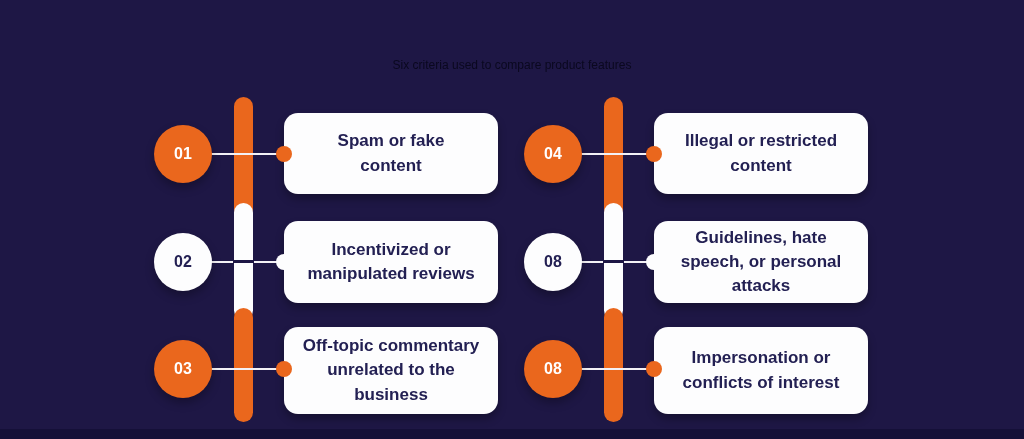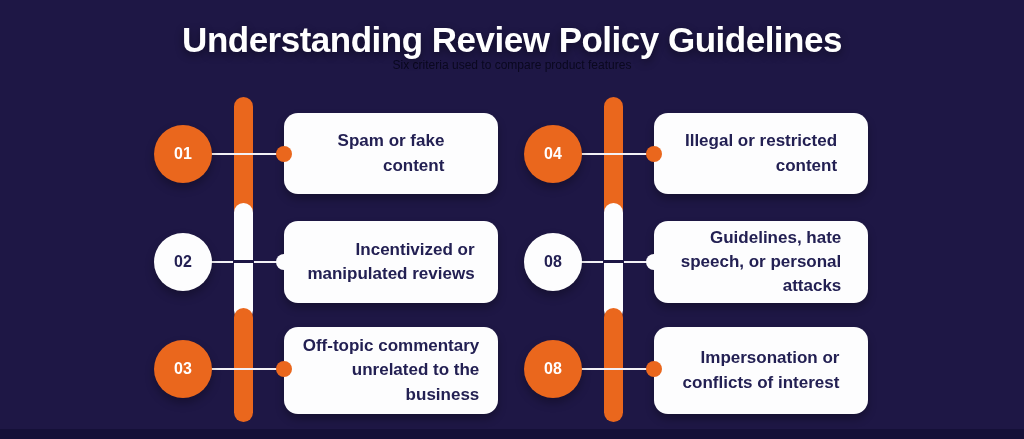--- a/index.html
+++ b/index.html
@@ -51,36 +51,35 @@
   .dot{
     position:absolute;width:16px;height:16px;border-radius:50%;
     left:calc(276px + var(--ox));top:calc(var(--cy) - 8px);z-index:5;
   }
   .orange .dot{background:var(--orange);}
   .white  .dot{background:var(--card);}
 
   .card{
     position:absolute;left:calc(284px + var(--ox));top:var(--ct);
     width:214px;height:var(--ch);background:var(--card);border-radius:14px;
-    display:flex;align-items:center;justify-content:center;text-align:right;
+    display:flex;align-items:center;justify-content:center;text-align:center;
     padding:0 10px;z-index:4;box-shadow:0 5px 9px rgba(0,0,0,.28);
   }
   .card .label{
     color:var(--navy);font-size:17px;font-weight:bold;line-height:1.42;
     white-space:pre-line;
   }
 
   .footer-strip{position:absolute;left:0;bottom:0;width:100%;height:10px;background:var(--bg-dark);z-index:0;}
 </style>
 </head>
 <body>
 
 <div class="canvas">
 
-  <div class="title">Understanding Review Policy Guidelines</div>
   <div class="subtitle">Six criteria used to compare product features</div>
 
   <div class="seg s1 l"></div>
   <div class="seg s2 l"></div>
   <div class="seg s3 l"></div>
 
   <div class="seg s1 r"></div>
   <div class="seg s2 r"></div>
   <div class="seg s3 r"></div>
 

